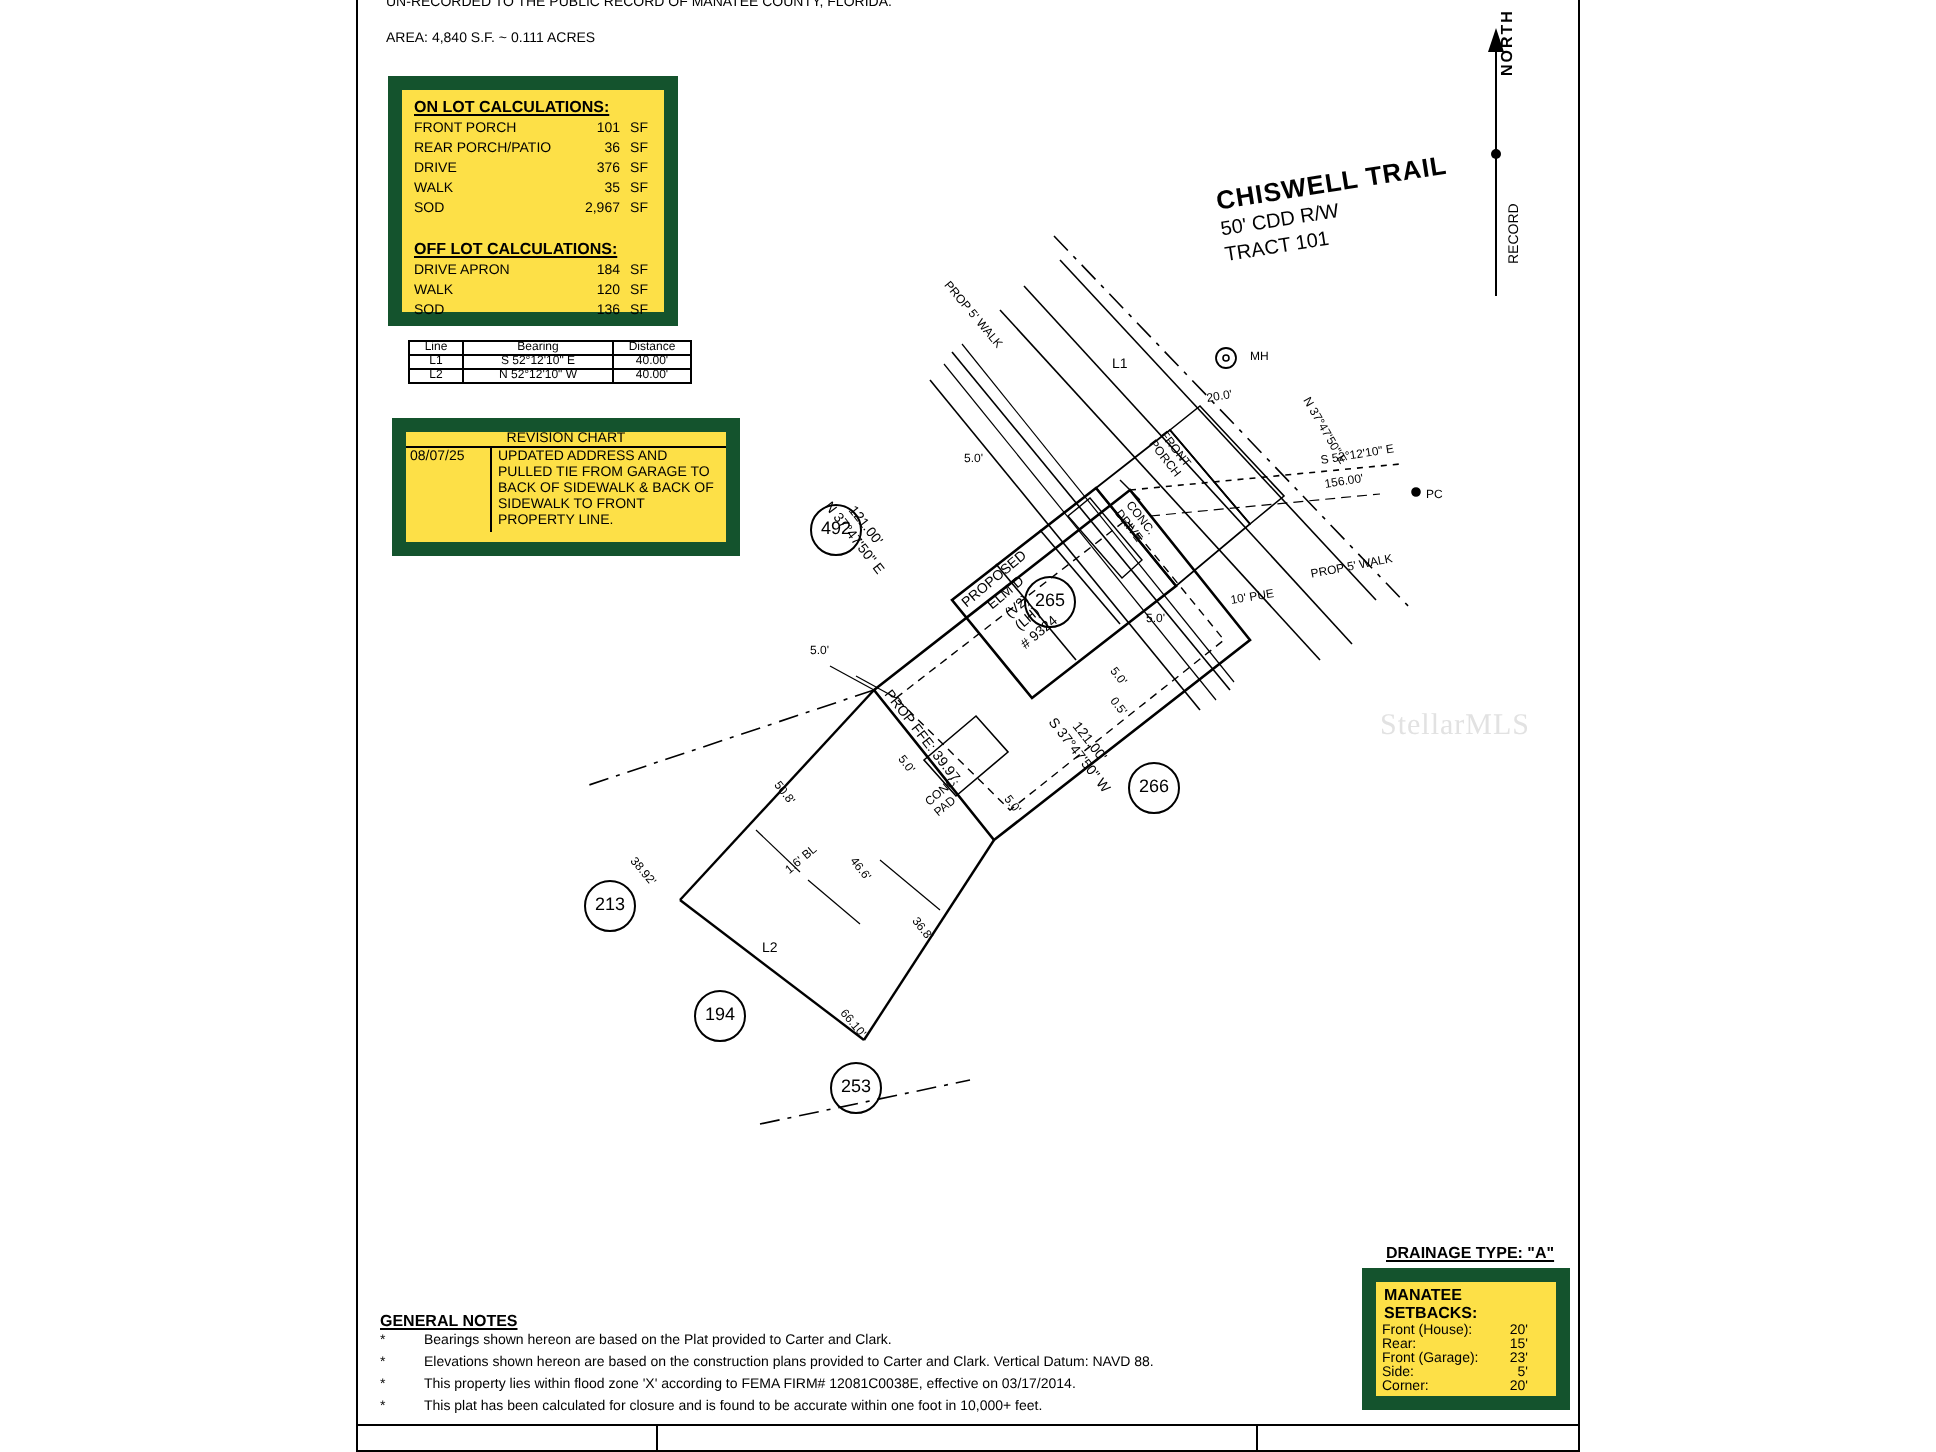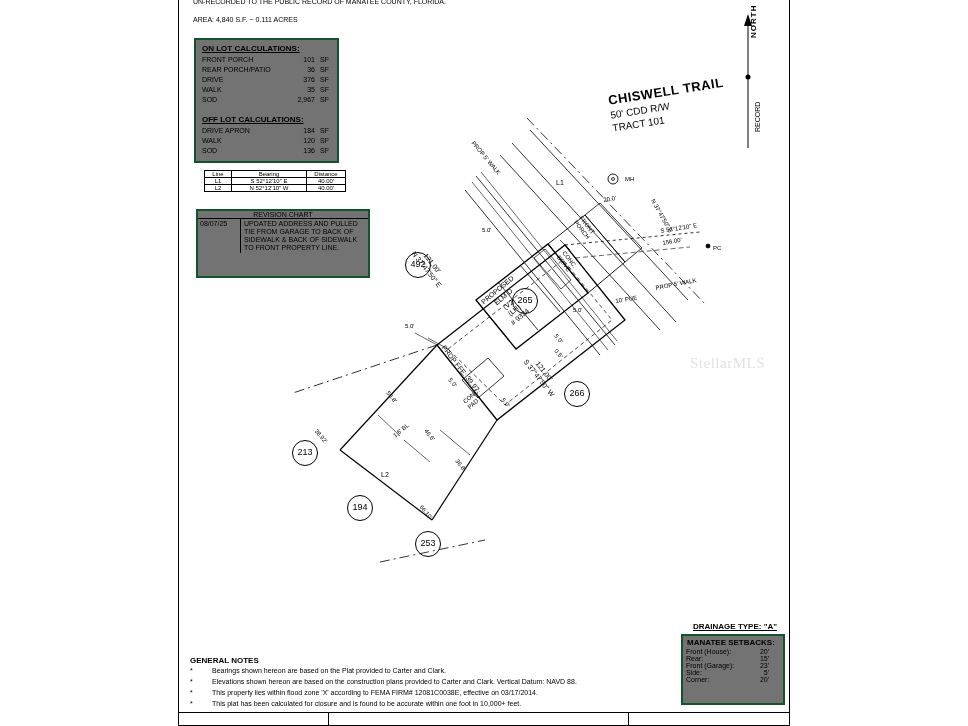--- a/index.html
+++ b/index.html
@@ -52,21 +52,21 @@
   .t { position: absolute; white-space: pre; font-size: 7px; line-height: 1.25; }
   .t6 { font-size: 6px; }
   .t7 { font-size: 7px; }
   .t8 { font-size: 8px; }
   .t10 { font-size: 10px; }
   .t13 { font-size: 13px; }
   .b { font-weight: bold; }
   .u { text-decoration: underline; }
 
   
-  .box { position: absolute; border: 2px solid #14532d; background: #737373; box-sizing: border-box; }
+  .box { position: absolute; border: 7px solid #14532d; background: #fde047; box-sizing: border-box; }
 
   table.grid { border-collapse: collapse; font-size: 6px; }
   table.grid td, table.grid th {
     border: 1px solid #000;
     padding: 0px 2px;
     font-weight: normal;
     text-align: center;
     white-space: nowrap;
   }
 
@@ -363,21 +363,21 @@
         <td class="v">5'</td>
       </tr>
       <tr>
         <td>Corner:</td>
         <td class="v">20'</td>
       </tr>
     </tbody>
       </table>
   </div>
 
-  <div class="t t8 b" style="left:190px; top:656px;">GENERAL NOTES</div>
+  <div class="t t8 b" style="left:190px; top:656px;text-decoration:underline;">GENERAL NOTES</div>
   <div style="position:absolute; left:190px; top:667px; width:500px;">
     <div style="position:relative; height:11px;">
       <span class="t7 notes-star">*</span>
       <span class="t7 notes-txt">Bearings shown hereon are based on the Plat provided to Carter and Clark.</span>
     </div>
     <div style="position:relative; height:11px;">
       <span class="t7 notes-star">*</span>
       <span class="t7 notes-txt">Elevations shown hereon are based on the construction plans provided to Carter and Clark. Vertical Datum: NAVD 88.</span>
     </div>
     <div style="position:relative; height:11px;">

